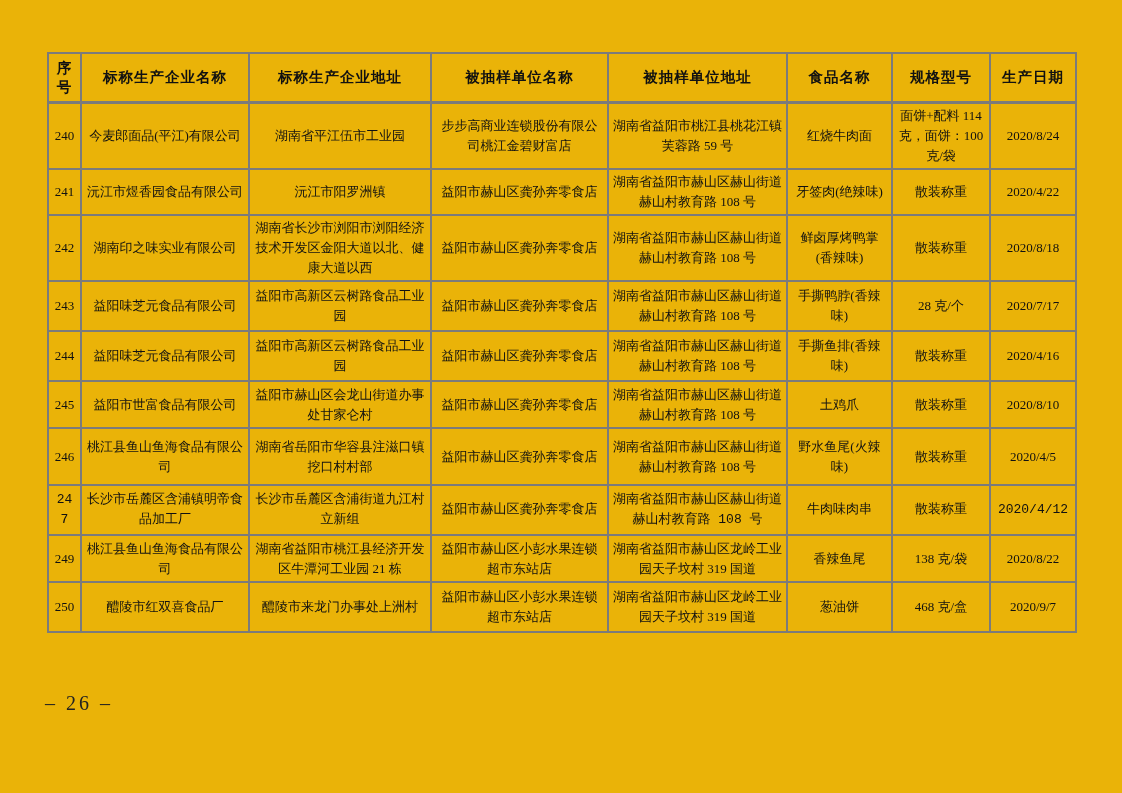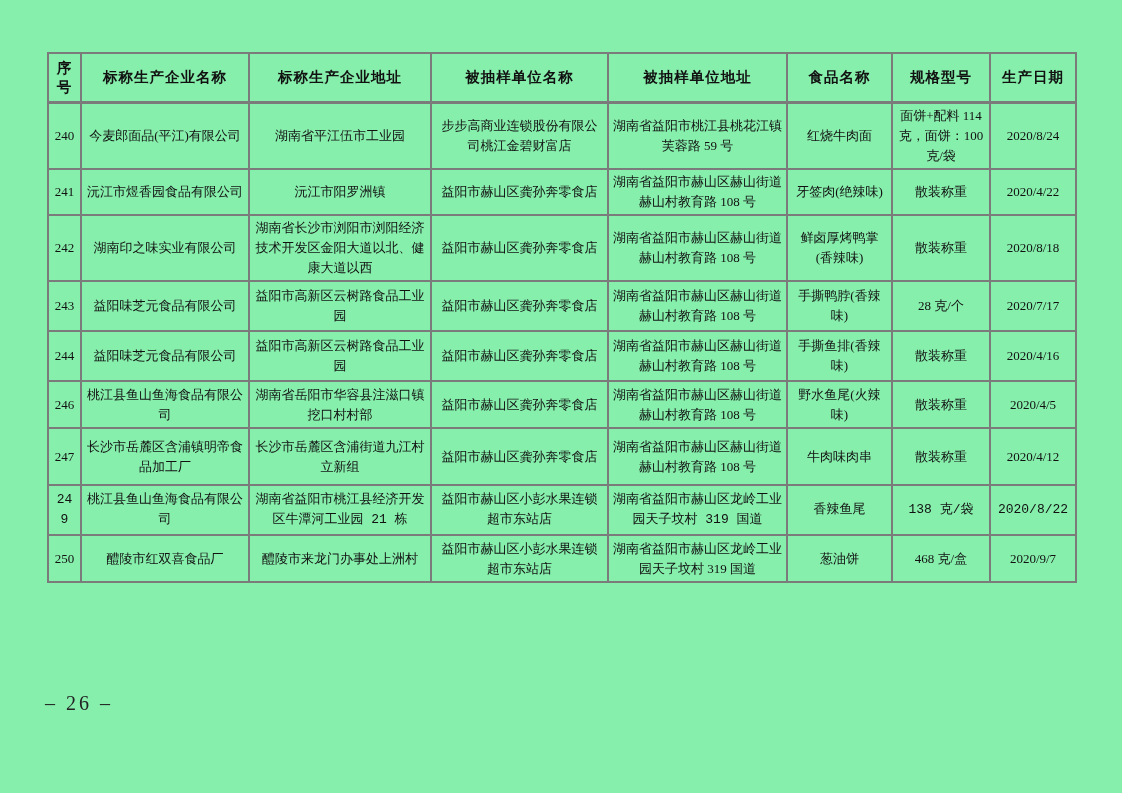--- a/index.html
+++ b/index.html
@@ -4,21 +4,21 @@
 <style>
   html, body {
     margin: 0;
     padding: 0;
     background: #ffffff;
   }
   .page {
     position: relative;
     width: 1122px;
     height: 793px;
-    background: #86efac;
+    background: #eab308;
     overflow: hidden;
     font-family: "Liberation Serif", "DejaVu Serif", serif;
     color: #111111;
   }
   .sample-table {
     position: absolute;
     left: 47px;
     top: 52px;
     width: 1028px;
     border-collapse: collapse;
@@ -140,20 +140,30 @@
           <td>244</td>
           <td>益阳味芝元食品有限公司</td>
           <td>益阳市高新区云树路食品工业园</td>
           <td>益阳市赫山区龚孙奔零食店</td>
           <td>湖南省益阳市赫山区赫山街道赫山村教育路 108 号</td>
           <td>手撕鱼排(香辣味)</td>
           <td>散装称重</td>
           <td>2020/4/16</td>
         </tr>
         <tr>
+          <td>245</td>
+          <td>益阳市世富食品有限公司</td>
+          <td>益阳市赫山区会龙山街道办事处甘家仑村</td>
+          <td>益阳市赫山区龚孙奔零食店</td>
+          <td>湖南省益阳市赫山区赫山街道赫山村教育路 108 号</td>
+          <td>土鸡爪</td>
+          <td>散装称重</td>
+          <td>2020/8/10</td>
+        </tr>
+        <tr>
           <td>246</td>
           <td>桃江县鱼山鱼海食品有限公司</td>
           <td>湖南省岳阳市华容县注滋口镇挖口村村部</td>
           <td>益阳市赫山区龚孙奔零食店</td>
           <td>湖南省益阳市赫山区赫山街道赫山村教育路 108 号</td>
           <td>野水鱼尾(火辣味)</td>
           <td>散装称重</td>
           <td>2020/4/5</td>
         </tr>
         <tr>

